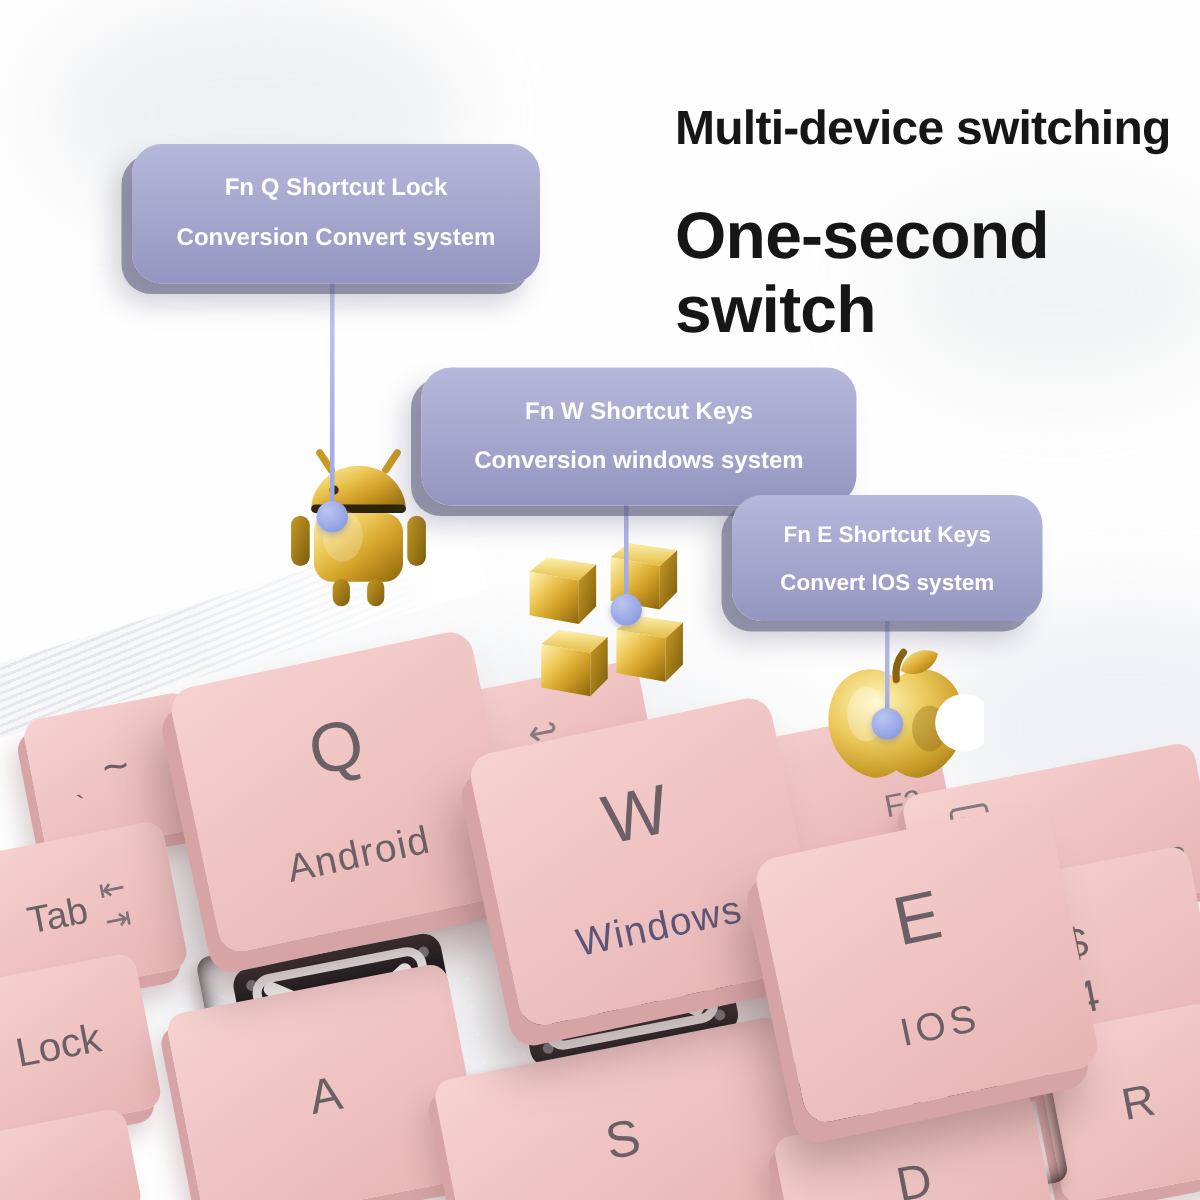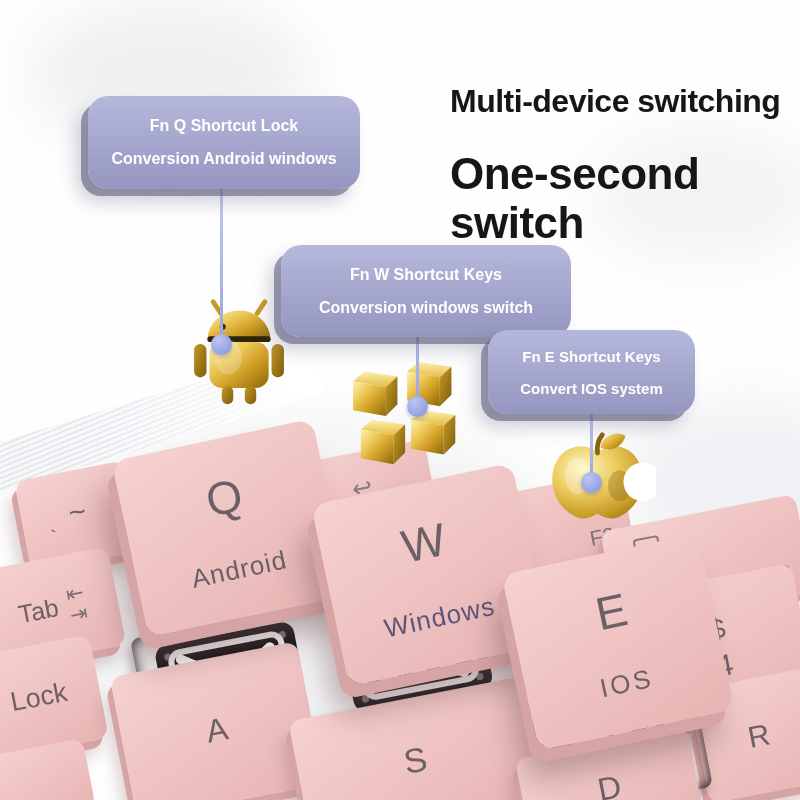--- a/index.html
+++ b/index.html
@@ -5,21 +5,21 @@
   html,body{margin:0;padding:0;background:#ffffff;}
   #stage{position:relative;width:800px;height:800px;overflow:hidden;background:#fefefe;
          font-family:"Liberation Sans",sans-serif;}
   .blob{position:absolute;border-radius:50%;filter:blur(28px);pointer-events:none;}
   #blob1{left:30px;top:0px;width:280px;height:150px;background:rgba(206,209,215,.30);}
   #blob2{left:590px;top:130px;width:230px;height:130px;background:rgba(208,210,216,.25);}
   #blob3{left:620px;top:400px;width:260px;height:170px;background:rgba(216,219,225,.35);}
   #blob4{left:30px;top:420px;width:560px;height:330px;background:rgba(228,230,234,.45);}
 
   
-  #headline{position:absolute;left:450px;top:84px;width:350px;color:#161616;font-weight:700;letter-spacing:-.5px;}
+  #headline{position:absolute;left:450px;top:68px;width:350px;color:#161616;font-weight:700;letter-spacing:-.5px;}
   #headline .h1{font-size:32px;line-height:1.1;}
   #headline .h2{font-size:44px;line-height:1.1;margin-top:31px;}
 
   
   #kb-edge{position:absolute;left:-16px;top:448px;width:350px;height:48px;
      transform:rotate(-17deg);transform-origin:left center;border-top-left-radius:16px;
      background:linear-gradient(90deg,rgba(255,255,255,0) 30%,#ffffff 92%),
                 repeating-linear-gradient(175deg,#e6e8ec 0 2px,#f7f8fa 2px 5px);}
 
   
@@ -276,25 +276,25 @@
 
   <div class="cline" id="line-q"></div>
   <div class="cline" id="line-w"></div>
   <div class="cline" id="line-e"></div>
   <div class="cdot" id="dot-q"></div>
   <div class="cdot" id="dot-w"></div>
   <div class="cdot" id="dot-e"></div>
 
   <div class="callout" id="co-q">
     <div>Fn Q Shortcut Lock</div>
-    <div>Conversion Android windows</div>
+    <div>Conversion Convert system</div>
   </div>
   <div class="callout" id="co-w">
     <div>Fn W Shortcut Keys</div>
-    <div>Conversion windows switch</div>
+    <div>Conversion windows system</div>
   </div>
   <div class="callout" id="co-e">
     <div>Fn E Shortcut Keys</div>
     <div>Convert IOS system</div>
   </div>
 
   <div id="headline">
     <div class="h1">Multi-device switching</div>
     <div class="h2">One-second switch</div>
   </div>

